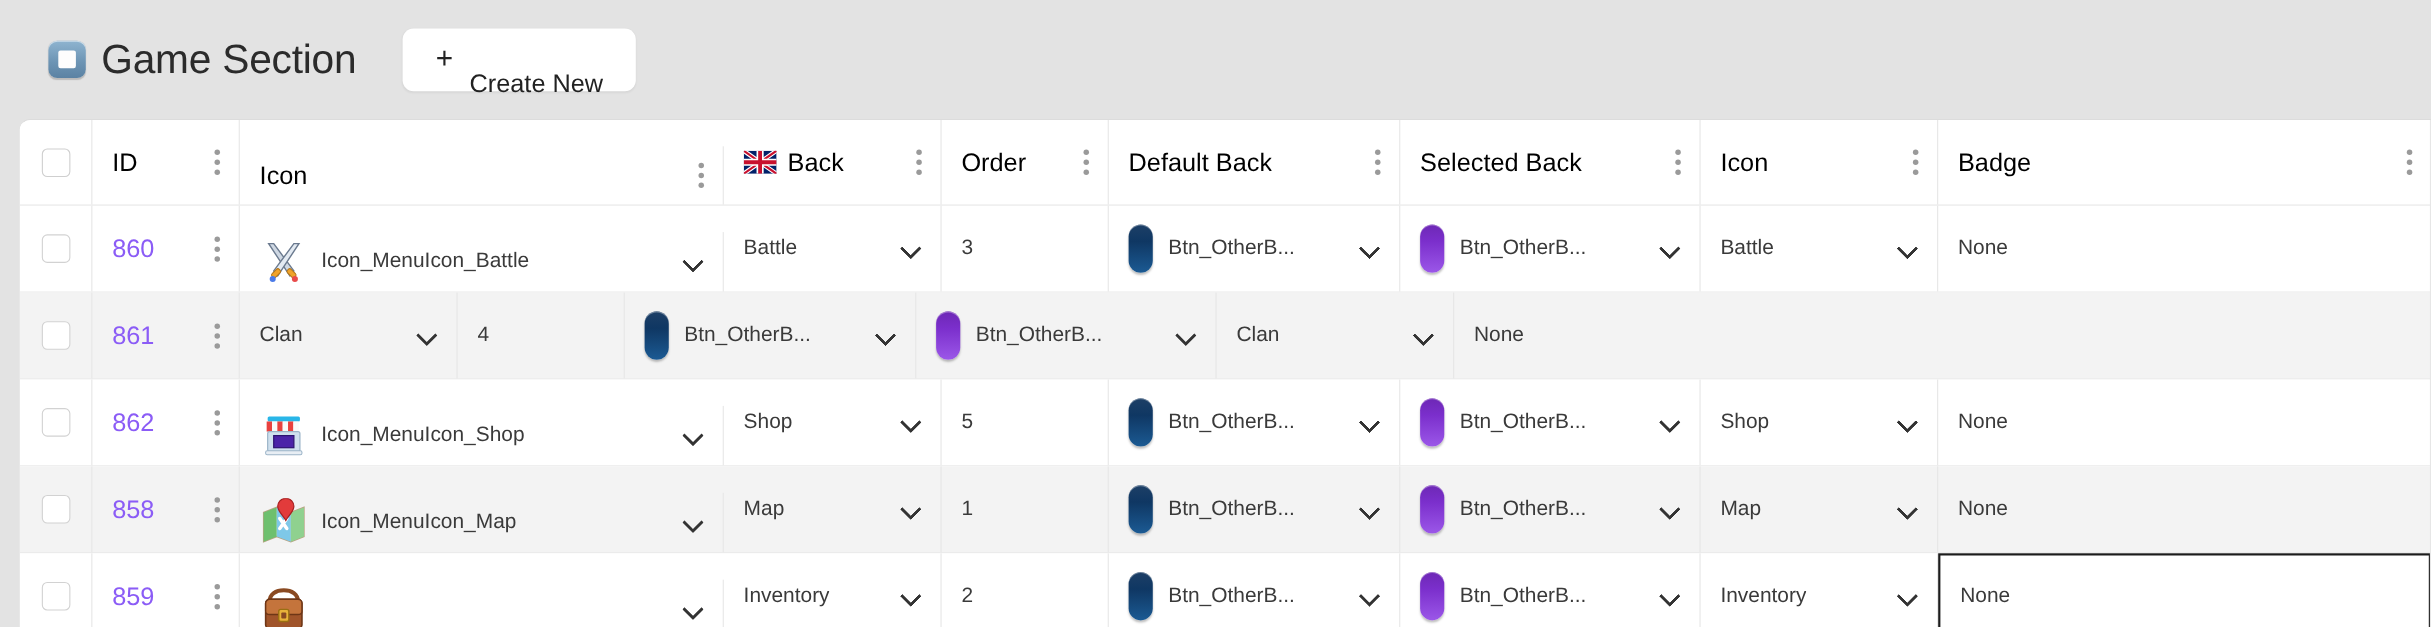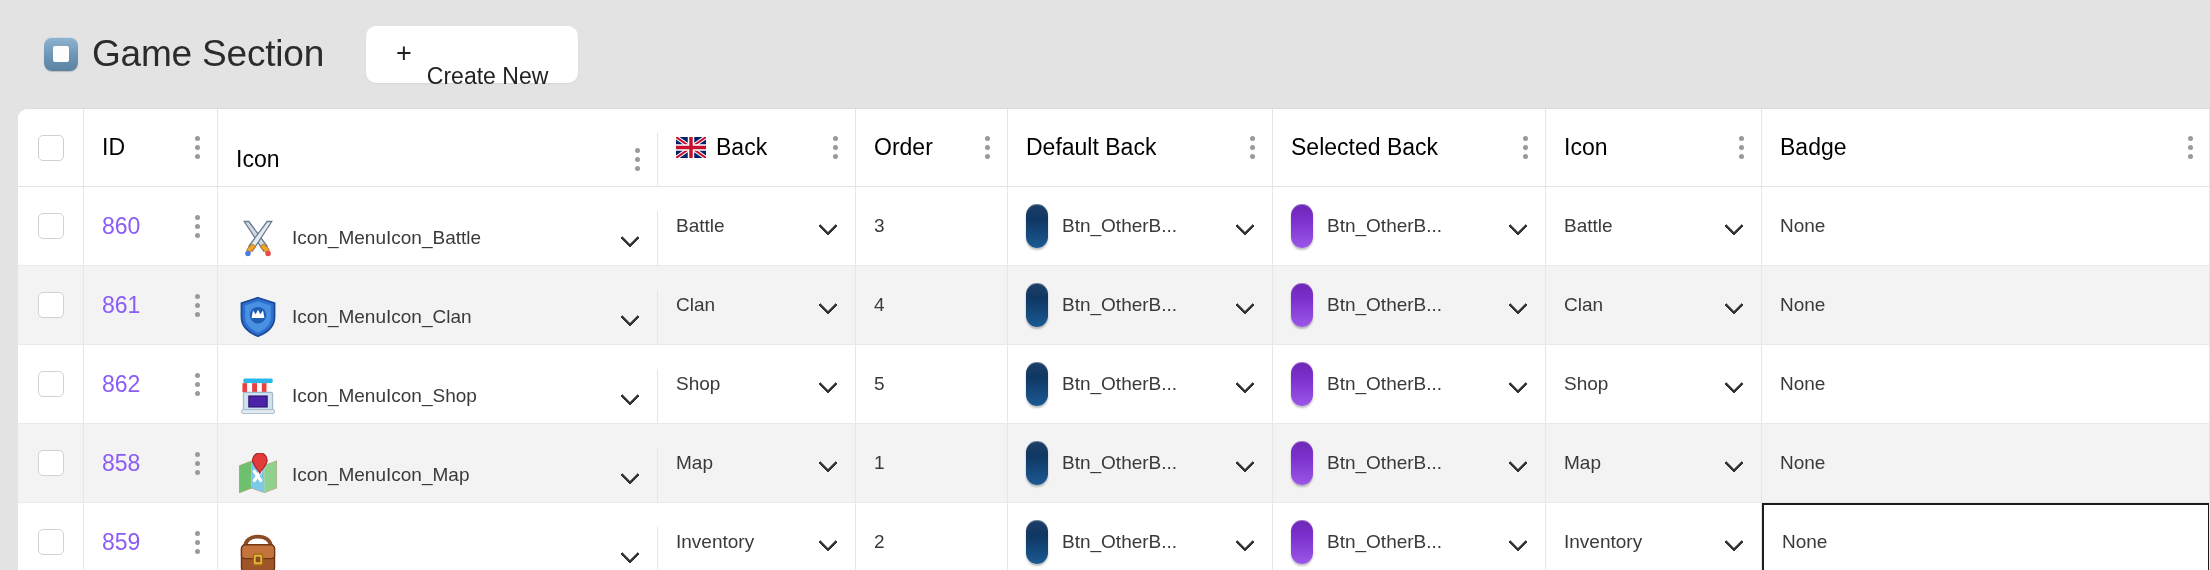--- a/index.html
+++ b/index.html
@@ -392,32 +392,20 @@
         <div class="cell c-check">
           <span class="cbx"></span>
         </div>
         <div class="cell c-id">
           <a class="id-link">861</a>
           <span class="kebab">
             <span></span>
             <span></span>
             <span></span>
           </span>
-        </div>
-        <div class="cell c-icon">
-          <span class="gicon">
-            <svg viewBox="0 0 48 48">
-              <path d="M24 3 L42 9 V24 C42 34 34 41 24 45 C14 41 6 34 6 24 V9 Z" fill="#2d6fd1" stroke="#1b4b96" stroke-width="2"></path>
-              <path d="M24 7 L38 11.5 V24 C38 32 32 37.5 24 41 C16 37.5 10 32 10 24 V11.5 Z" fill="#4a90e2"></path>
-              <circle cx="24" cy="22" r="9" fill="#1f5cb3"></circle>
-              <path d="M17 25 L18.5 17 L21.5 21 L24 16 L26.5 21 L29.5 17 L31 25 Z" fill="#fff"></path>
-            </svg>
-          </span>
-          <span class="val">Icon_MenuIcon_Clan</span>
-          <span class="chev"></span>
         </div>
         <div class="cell c-text">
           <span class="val">Clan</span>
           <span class="chev"></span>
         </div>
         <div class="cell c-order">
           <span class="val">4</span>
         </div>
         <div class="cell c-dback">
           <span class="pill navy"></span>

